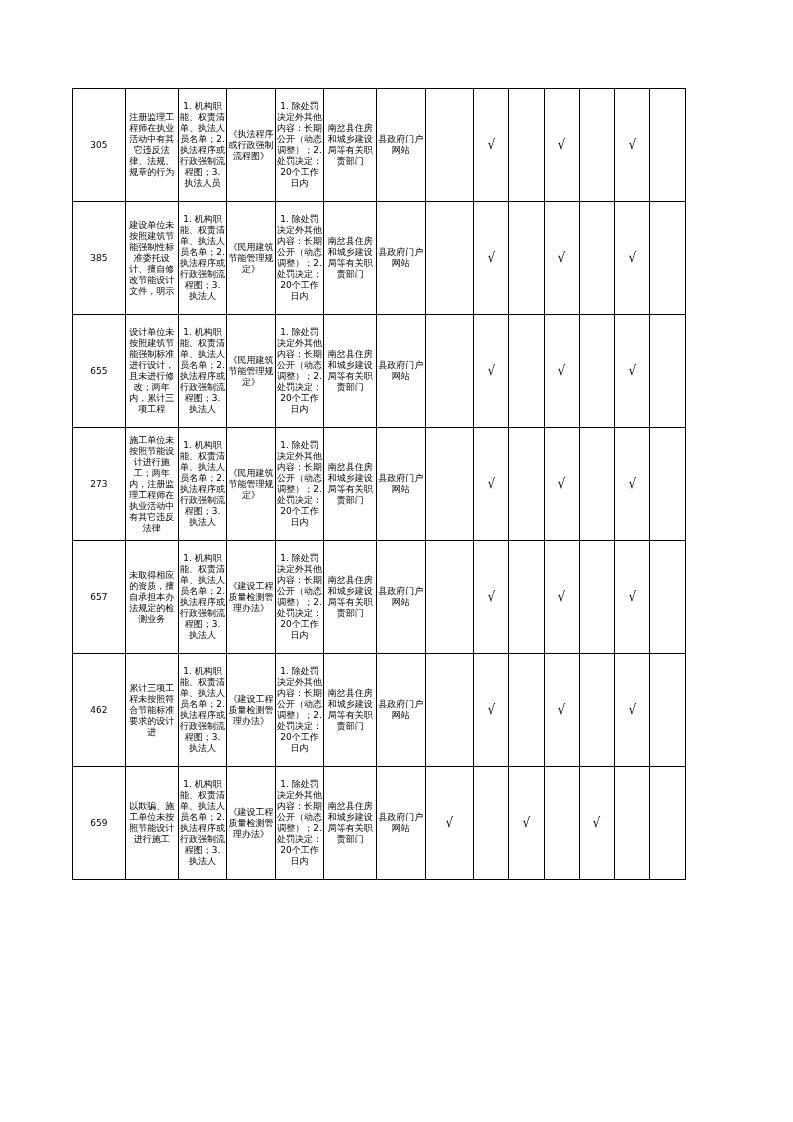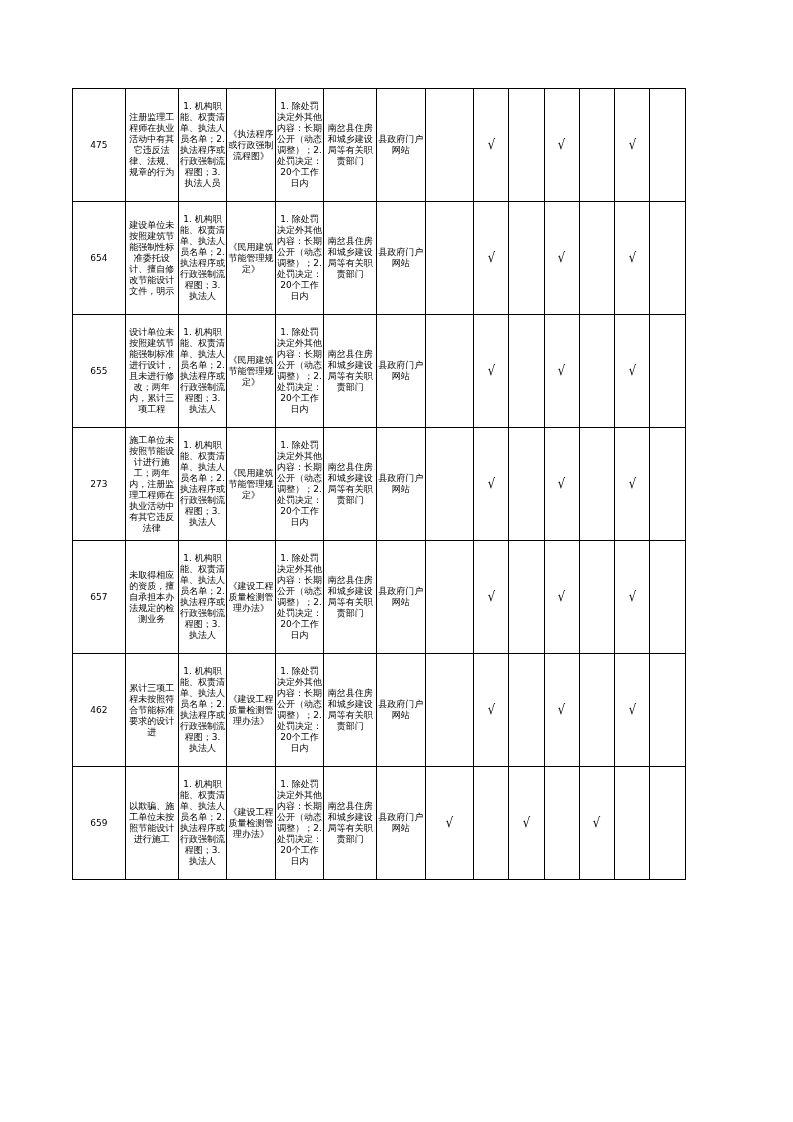--- a/index.html
+++ b/index.html
@@ -99,21 +99,21 @@
       <col class="c-ck">
       <col class="c-ck">
       <col class="c-ck">
       <col class="c-ck">
       <col class="c-ck">
       <col class="c-ck">
     </colgroup>
     <tbody>
 
       <tr>
-        <td class="id-cell">475</td>
+        <td class="id-cell">305</td>
         <td class="item-cell clip">
             <span class="inner">注册监理工程师在执业活动中有其它违反法律、法规、规章的行为</span>
           </td>
         <td class="tall clip">
             <span class="inner">1. 机构职能、权责清单、执法人员名单；2. 执法程序或行政强制流程图；3. 执法人员</span>
           </td>
         <td class="tall clip">
             <span class="inner">《执法程序或行政强制流程图》</span>
           </td>
         <td class="tall clip">
@@ -128,21 +128,21 @@
         <td class="check"><span class="chk"></span></td>
         <td class="check"><span class="chk">√</span></td>
         <td class="check"><span class="chk"></span></td>
         <td class="check"><span class="chk">√</span></td>
         <td class="check"><span class="chk"></span></td>
         <td class="check"><span class="chk">√</span></td>
         <td class="check"><span class="chk"></span></td>
       </tr>
 
       <tr>
-        <td class="id-cell">654</td>
+        <td class="id-cell">385</td>
         <td class="item-cell clip">
             <span class="inner">建设单位未按照建筑节能强制性标准委托设计、擅自修改节能设计文件，明示</span>
           </td>
         <td class="tall clip">
             <span class="inner">1. 机构职能、权责清单、执法人员名单；2. 执法程序或行政强制流程图；3. 执法人</span>
           </td>
         <td class="tall clip">
             <span class="inner">《民用建筑节能管理规定》</span>
           </td>
         <td class="tall clip">

